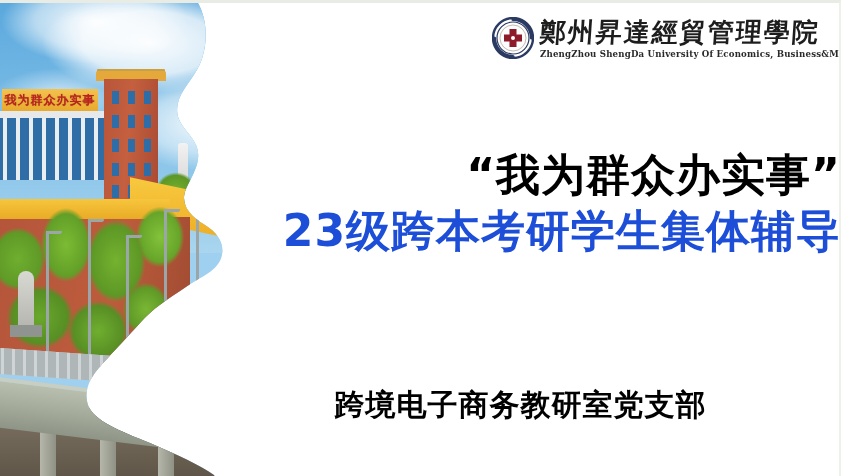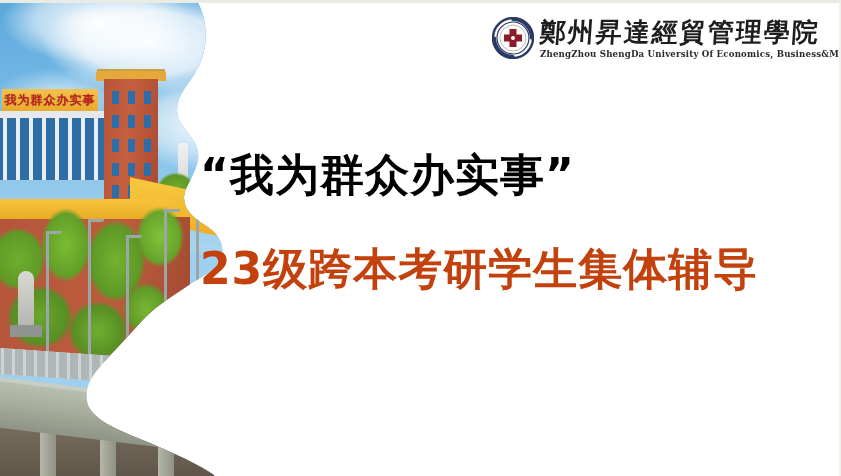--- a/index.html
+++ b/index.html
@@ -308,39 +308,38 @@
     white-space: nowrap;
     margin-top: 1px;
   }
 
   
   .title-block {
     position: absolute;
     left: 200px;
     top: 144px;
     width: 641px;
-    text-align: left;
+    text-align: right;
   }
   .title-line1 {
     font-family: "DejaVu Sans", "Liberation Sans", sans-serif;
     font-weight: bold;
     font-size: 44px;
     line-height: 56px;
     color: #000000;
     letter-spacing: 1px;
     white-space: nowrap;
   }
   .title-line2 {
     font-family: "DejaVu Sans", "Liberation Sans", sans-serif;
     font-weight: bold;
     font-size: 44px;
     line-height: 56px;
-    color: #c2410c;
+    color: #1d4ed8;
     letter-spacing: 1px;
-    margin-top: 38px;
     white-space: nowrap;
   }
 
   .subtitle {
     position: absolute;
     left: 200px;
     top: 382px;
     width: 641px;
     text-align: center;
     font-family: "DejaVu Sans", "Liberation Sans", sans-serif;
@@ -427,14 +426,15 @@
       <div class="logo-cn">鄭州昇達經貿管理學院</div>
       <div class="logo-en">ZhengZhou ShengDa University Of  Economics, Business&amp;Management</div>
     </div>
   </div>
 
   <div class="title-block">
     <div class="title-line1">“我为群众办实事”</div>
     <div class="title-line2">23级跨本考研学生集体辅导</div>
   </div>
 
+  <div class="subtitle">跨境电子商务教研室党支部</div>
 
 </div>
 
 </body></html>

